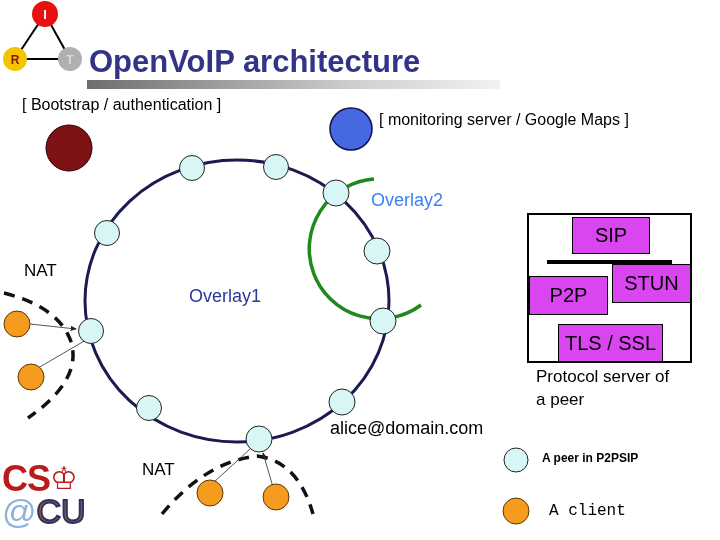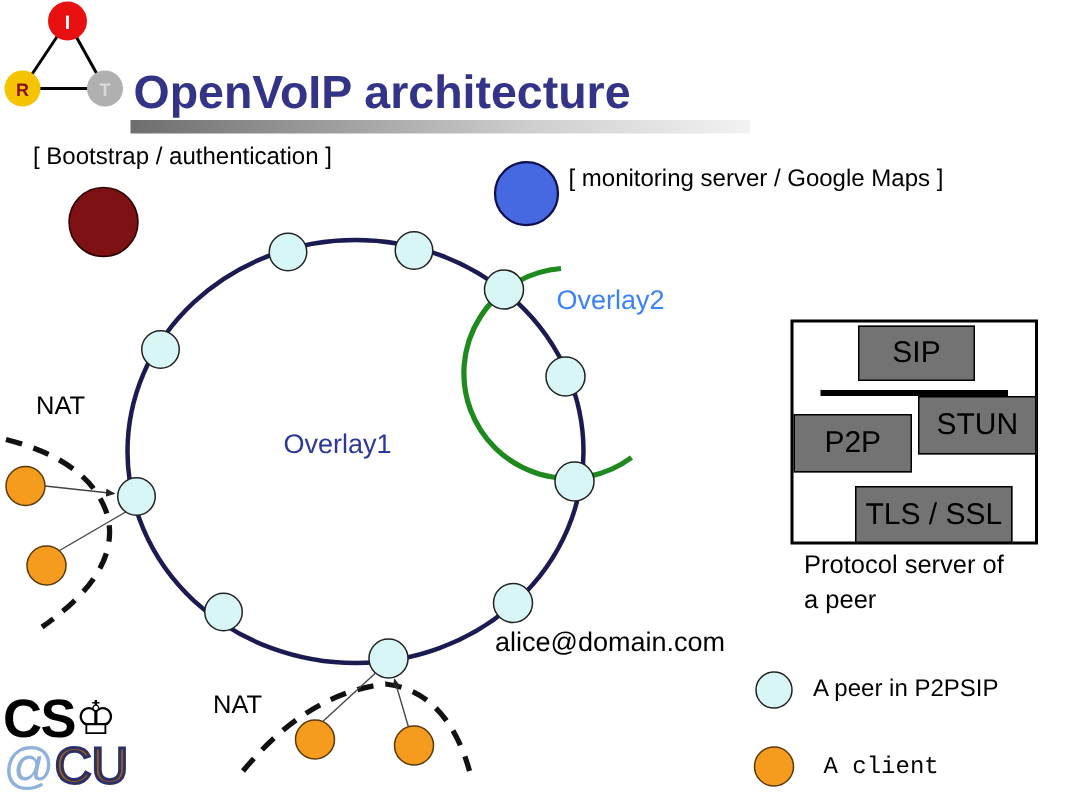--- a/index.html
+++ b/index.html
@@ -21,35 +21,35 @@
   #monitoring-label{left:379px;top:111px;font-size:16px;}
   #overlay2-label{left:371px;top:190px;font-size:18px;color:#3b82f6;}
   #overlay1-label{left:189px;top:286px;font-size:18px;color:#2b3799;}
   #nat-left-label{left:24px;top:261px;font-size:17px;}
   #nat-bottom-label{left:142px;top:460px;font-size:17px;}
   #bob-label{left:8px;top:422px;font-size:18px;}
   #alice-label{left:330px;top:418px;font-size:18px;}
   
   .stack-outer{left:527px;top:213px;width:161px;height:146px;border:2px solid #000;background:#fff;}
   .stack-box{
-    position:absolute;background:#737373;border:1px solid #000;
+    position:absolute;background:#d946ef;border:1px solid #000;
     display:flex;align-items:center;justify-content:center;
     font-size:20px;color:#000;
   }
   #sip-box{left:572px;top:217px;width:76px;height:35px;}
   #sip-divider{left:547px;top:260px;width:125px;height:4px;background:#000;}
   #p2p-box{left:529px;top:276px;width:77px;height:37px;}
   #stun-box{left:612px;top:264px;width:77px;height:37px;}
-  #tls-box{left:558px;top:324px;width:103px;height:36px;margin-left:12px;}
+  #tls-box{left:558px;top:324px;width:103px;height:36px;}
   #stack-caption{left:536px;top:366px;width:140px;font-size:17px;line-height:1.35;white-space:normal;}
   
-  #legend-peer-label{left:542px;top:451px;font-size:16px;}
+  #legend-peer-label{left:542px;top:451px;font-size:12px;font-weight:bold;}
   #legend-client-label{left:549px;top:502px;font-size:16px;font-family:Liberation Mono, monospace;}
   
-  #cs-line{left:2px;top:458px;font-size:36px;font-weight:bold;color:#000000;letter-spacing:-1px;}
+  #cs-line{left:2px;top:458px;font-size:36px;font-weight:bold;color:#b91c1c;letter-spacing:-1px;}
   #cs-crown{font-family:"DejaVu Sans", sans-serif;font-size:31px;font-weight:normal;vertical-align:2px;letter-spacing:0;}
   #cu-line{left:2px;top:492px;font-size:34px;letter-spacing:0px;}
   #cu-at{color:#8fb2dc;}
   #cu-cu{color:#a16207;font-weight:normal;-webkit-text-stroke:2px #2b3068;text-shadow:0 0 1px #2b3068;}
   svg text{font-family:"Liberation Sans", sans-serif;}
 </style>
 </head>
 <body>
 
 <div class="slide">

